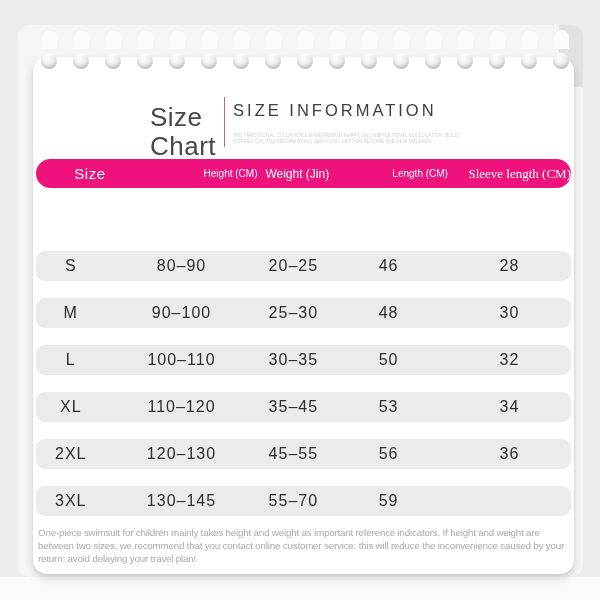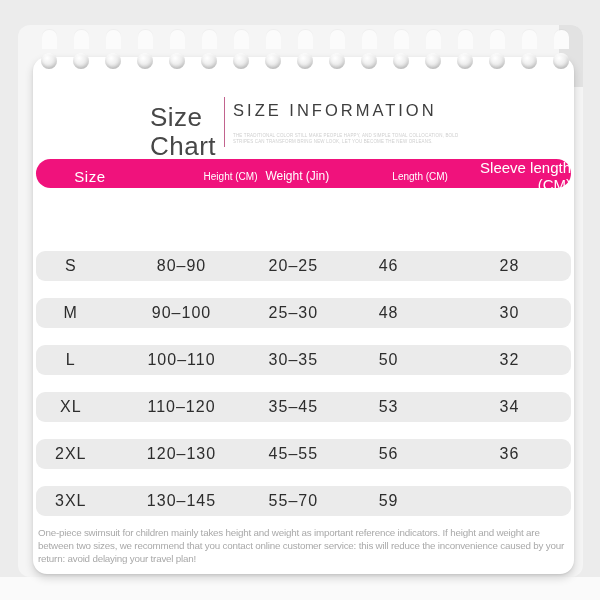--- a/index.html
+++ b/index.html
@@ -33,21 +33,21 @@
 
   
   .grid-cols{display:grid;grid-template-columns:13% 28.4% 13.4% 22.2% 23%;align-items:center;}
   .thead{position:absolute;left:3px;top:102px;width:535px;height:29px;border-radius:15px;
          background:#f0127c;}
   .hc{text-align:right;color:#ffffff;}
   .c0{font-size:15px;letter-spacing:0.5px;}
   .c1{font-size:10px;}
   .c2{font-size:12px;}
   .c3{font-size:10px;}
-  .c4{font-size:15px;}
+  .c4{font-size:13px;font-family:Liberation Serif, serif;}
   .rows{position:absolute;left:3px;top:194px;width:535px;}
   .trow{height:30px;margin-bottom:17px;background:#ebebeb;border-radius:9px;}
   .cell{text-align:center;font-size:16px;letter-spacing:1px;color:#2d2d2d;}
 
   .note{position:absolute;left:5px;top:469px;width:531px;font-size:9.8px;line-height:1.34;
         letter-spacing:-0.2px;color:#a9a9a9;}
 </style>
 </head>
 <body>
 

